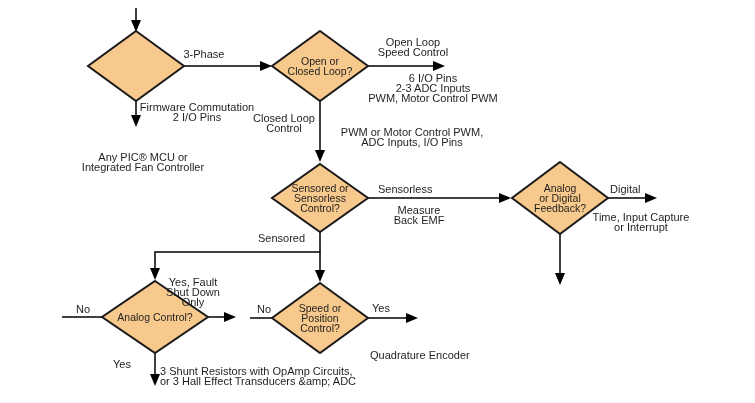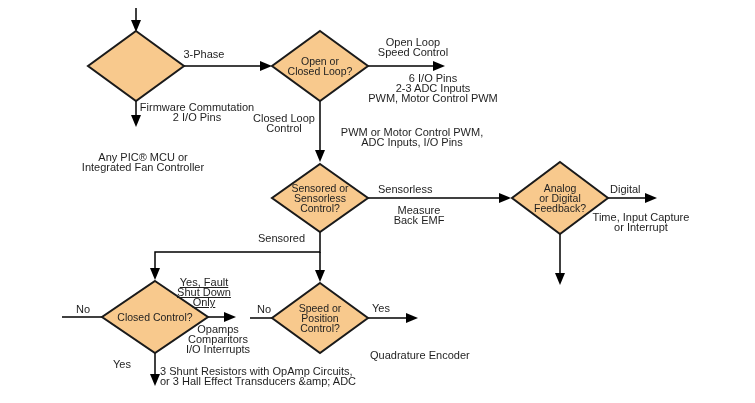--- a/index.html
+++ b/index.html
@@ -90,21 +90,21 @@
   </svg>
 
   <div class="dlab" style="left:275px;top:56px;width:90px;">Open or
 Closed Loop?</div>
   <div class="dlab" style="left:275px;top:183px;width:90px;">Sensored or
 Sensorless
 Control?</div>
   <div class="dlab" style="left:515px;top:183px;width:90px;">Analog
 or Digital
 Feedback?</div>
-  <div class="dlab" style="left:105px;top:312px;width:100px;">Closed Control?</div>
+  <div class="dlab" style="left:105px;top:312px;width:100px;">Analog Control?</div>
   <div class="dlab" style="left:275px;top:303px;width:90px;">Speed or
 Position
 Control?</div>
 
   <div class="lbl c" style="left:180px;top:49px;width:48px;">3-Phase</div>
   <div class="lbl c" style="left:134px;top:102px;width:126px;">Firmware Commutation
 2 I/O Pins</div>
   <div class="lbl c" style="left:71px;top:127px;width:144px;margin-top:25px;">Any PIC® MCU or
 Integrated Fan Controller</div>
   <div class="lbl c" style="left:363px;top:37px;width:100px;">Open Loop
@@ -117,26 +117,23 @@
   <div class="lbl c" style="left:244px;top:113px;width:80px;">Closed Loop
 Control</div>
   <div class="lbl" style="left:378px;top:184px;width:62px;">Sensorless</div>
   <div class="lbl c" style="left:380px;top:205px;width:78px;">Measure
 Back EMF</div>
   <div class="lbl" style="left:258px;top:233px;width:50px;">Sensored</div>
   <div class="lbl" style="left:610px;top:184px;width:40px;">Digital</div>
   <div class="lbl c" style="left:581px;top:212px;width:120px;">Time, Input Capture
 or Interrupt</div>
   <div class="lbl" style="left:76px;top:304px;width:26px;">No</div>
-  <div class="lbl c" style="left:164px;top:277px;width:80px;text-decoration:underline;">Yes, Fault
+  <div class="lbl c" style="left:153px;top:277px;width:80px;">Yes, Fault
 Shut Down
 Only</div>
-  <div class="lbl c" style="left:168px;top:324px;width:100px;">Opamps
-Comparitors
-I/O Interrupts</div>
   <div class="lbl" style="left:113px;top:359px;width:28px;">Yes</div>
   <div class="lbl" style="left:160px;top:366px;width:260px;">3 Shunt Resistors with OpAmp Circuits,
 or 3 Hall Effect Transducers &amp;amp; ADC</div>
   <div class="lbl" style="left:257px;top:304px;width:26px;">No</div>
   <div class="lbl" style="left:372px;top:303px;width:28px;">Yes</div>
   <div class="lbl" style="left:370px;top:324px;width:120px;margin-top:26px;">Quadrature Encoder</div>
 
 </div>
 
 </body></html>

